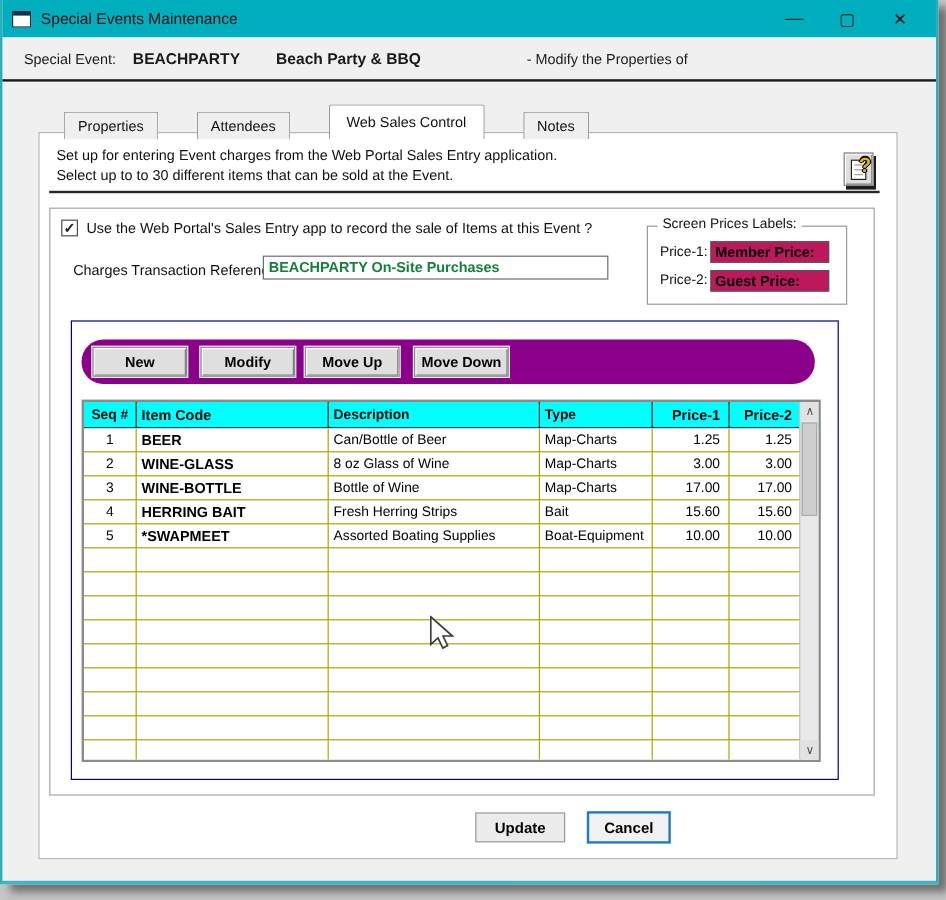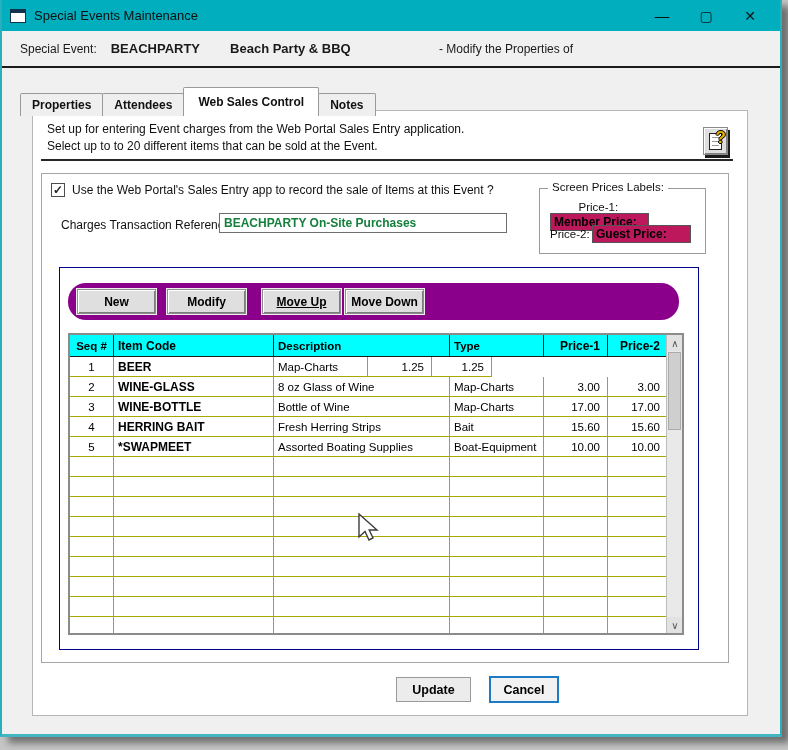--- a/index.html
+++ b/index.html
@@ -22,22 +22,22 @@
   
   .header-strip { height:37px; display:flex; align-items:center; padding:0 18px;
     border-bottom:2px solid #1b1b1b; font-size:12px; color:#1a1a1a; }
   .hs-code { font-weight:bold; font-size:13px; margin-left:14px; }
   .hs-name { font-weight:bold; font-size:13px; margin-left:30px; }
   .hs-mode { position:absolute; left:437px; font-size:12px; }
 
   
   .tabs { position:absolute; left:18px; top:87px; display:flex; align-items:flex-end; z-index:3; }
   .tab { height:23px; padding:0 11px; display:flex; align-items:center; background:#efefef;
-    border:1px solid #9a9a9a; border-bottom:none; font-size:12px; font-weight:bold; color:#111;
-    border-top-left-radius:2px; border-top-right-radius:2px; margin-right:-1px; cursor:default; }
+    border:1px solid #9a9a9a; border-bottom:none; font-size:12px; font-weight:normal; color:#111;
+    border-top-left-radius:2px; border-top-right-radius:2px; margin-right:-1px; cursor:default;margin-left:33px; }
   .tab.active { height:29px; background:#ffffff; position:relative; z-index:4; padding:0 14px; }
 
   
   .tabpage { position:absolute; left:30px; top:110px; width:716px; height:606px;
     background:#ffffff; border:1px solid #b6b6b6; z-index:2; }
   .instructions { position:absolute; left:14px; top:10px; font-size:12px; line-height:17px; color:#101010; }
   .help-btn { position:absolute; right:19px; top:16px; width:25px; height:28px; background:#dedede;
     border:1px solid #8a8a8a; box-shadow:inset 1px 1px 0 #ffffff, inset -1px -1px 0 #808080, 2px 3px 0 #1b1b1b;
     display:flex; align-items:center; justify-content:center; cursor:default; }
   .help-doc { width:13px; height:17px; background:#fff; border:1px solid #222; position:relative; }
@@ -52,34 +52,34 @@
   .checkbox { width:14px; height:14px; background:#fff; border:1px solid #4d4d4d; display:flex;
     align-items:center; justify-content:center; font-size:12px; font-weight:bold; color:#1e1e1e; line-height:12px; }
   .cb-label { font-size:12px; margin-left:7px; color:#101010; }
   .charges-label { position:absolute; left:19px; top:44px; font-size:12px; color:#101010; }
   .charges-input { position:absolute; left:177px; top:39px; width:288px; height:20px; background:#fff;
     border:1px solid #6e6e6e; font-size:12px; font-weight:bold; color:#15803d; display:flex; align-items:center; padding:0 4px; }
 
   .prices-box { position:absolute; right:22px; top:14px; width:167px; height:66px; border:1px solid #9a9a9a; }
   .prices-legend { position:absolute; left:8px; top:-8px; background:#fff; padding:0 4px; font-size:11.5px; color:#101010; }
   .price-row { position:absolute; left:10px; display:flex; align-items:center; }
-  .price-row.r1 { top:12px;flex-direction:column; } .price-row.r2 { top:36px; }
+  .price-row.r1 { top:12px; } .price-row.r2 { top:36px; }
   .price-lab { font-size:11.5px; width:42px; color:#101010; }
   .price-val { width:99px; height:18px; border:1px solid #555; background:#be185d; font-size:12px; font-weight:bold;
     display:flex; align-items:center; padding:0 3px; color:#000; }
 
   
   .navy-panel { position:absolute; left:17px; top:93px; width:640px; height:383px;
     border:1px solid #00008b; background:#ffffff; }
   .toolbar { position:absolute; left:8px; top:15px; width:611px; height:37px; background:#8b008b;border-radius:18px; }
   .tool-btn { position:absolute; top:6px; height:25px; background:#dfdfdf; border:1px solid #8c8c8c;
     box-shadow:0 0 0 1px #efefef, inset 1px 1px 0 #ffffff, inset -1px -1px 0 #7d7d7d;
     font-size:12px; font-weight:bold; color:#000; display:flex; align-items:center; justify-content:center; cursor:default; }
   .tb-new { left:9px; width:79px; } .tb-modify { left:99px; width:79px; }
-  .tb-moveup { left:194px; width:79px;text-decoration:underline; } .tb-movedown { left:277px; width:79px; }
+  .tb-moveup { left:186px; width:79px; } .tb-movedown { left:277px; width:79px; }
 
   .grid { position:absolute; left:8px; top:65px; width:616px; height:302px; border:2px solid #8b8b8b;
     background:#fff; overflow:hidden; }
   .grid-header { display:flex; height:22px; background:#00ffff; border-bottom:1px solid #1c1c1c; }
   .gh-cell { font-size:11.5px; font-weight:bold; color:#000; display:flex; align-items:center;
     padding:0 4px; border-right:1px solid #1c1c1c; }
   .grid-row { display:flex; height:20px; background:#fff; }
   .gc { font-size:11.5px; color:#000; display:flex; align-items:center; padding:0 4px;
     border-right:1px solid #a8a800; border-bottom:1px solid #a8a800; overflow:hidden; white-space:nowrap; }
   .c0 { width:44px; justify-content:center; }
@@ -133,21 +133,21 @@
     <div class="tab">Properties</div>
     <div class="tab">Attendees</div>
     <div class="tab active">Web Sales Control</div>
     <div class="tab">Notes</div>
   </div>
 
   <div class="tabpage">
 
     <div class="instructions">
       <div>Set up for entering Event charges from the Web Portal Sales Entry application.</div>
-      <div>Select up to to 20 different items that can be sold at the Event.</div>
+      <div>Select up to to 30 different items that can be sold at the Event.</div>
     </div>
 
     <div class="help-btn">
       <div class="help-doc">
           <i></i>
           <i></i>
           <i></i>
         </div>
       <div class="help-q">?</div>
     </div>
@@ -191,20 +191,21 @@
               <div class="gh-cell c1">Item Code</div>
               <div class="gh-cell c2">Description</div>
               <div class="gh-cell c3">Type</div>
               <div class="gh-cell c4">Price-1</div>
               <div class="gh-cell c5">Price-2</div>
             </div>
           <div>
               <div class="grid-row">
                 <div class="gc c0">1</div>
                 <div class="gc c1">BEER</div>
+                <div class="gc c2">Can/Bottle of Beer</div>
                 <div class="gc c3">Map-Charts</div>
                 <div class="gc c4">1.25</div>
                 <div class="gc c5">1.25</div>
               </div>
               <div class="grid-row">
                 <div class="gc c0">2</div>
                 <div class="gc c1">WINE-GLASS</div>
                 <div class="gc c2">8 oz Glass of Wine</div>
                 <div class="gc c3">Map-Charts</div>
                 <div class="gc c4">3.00</div>

